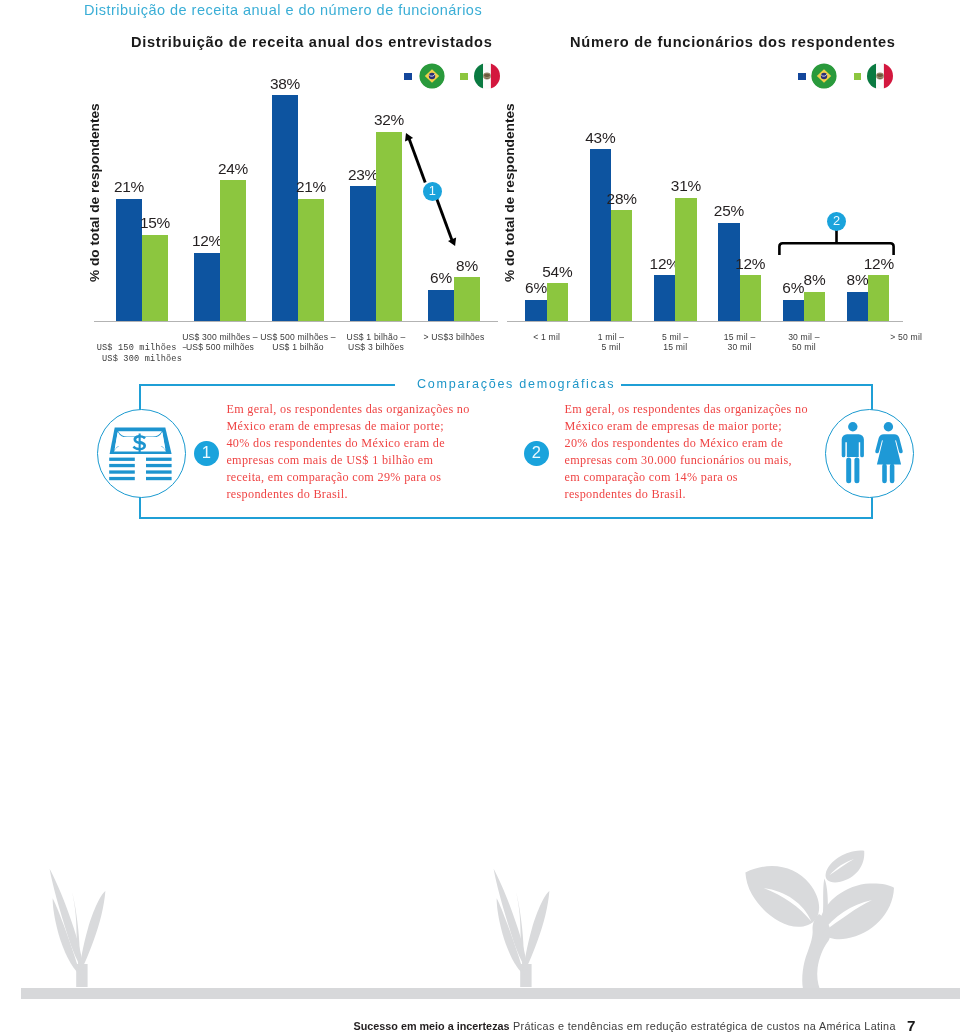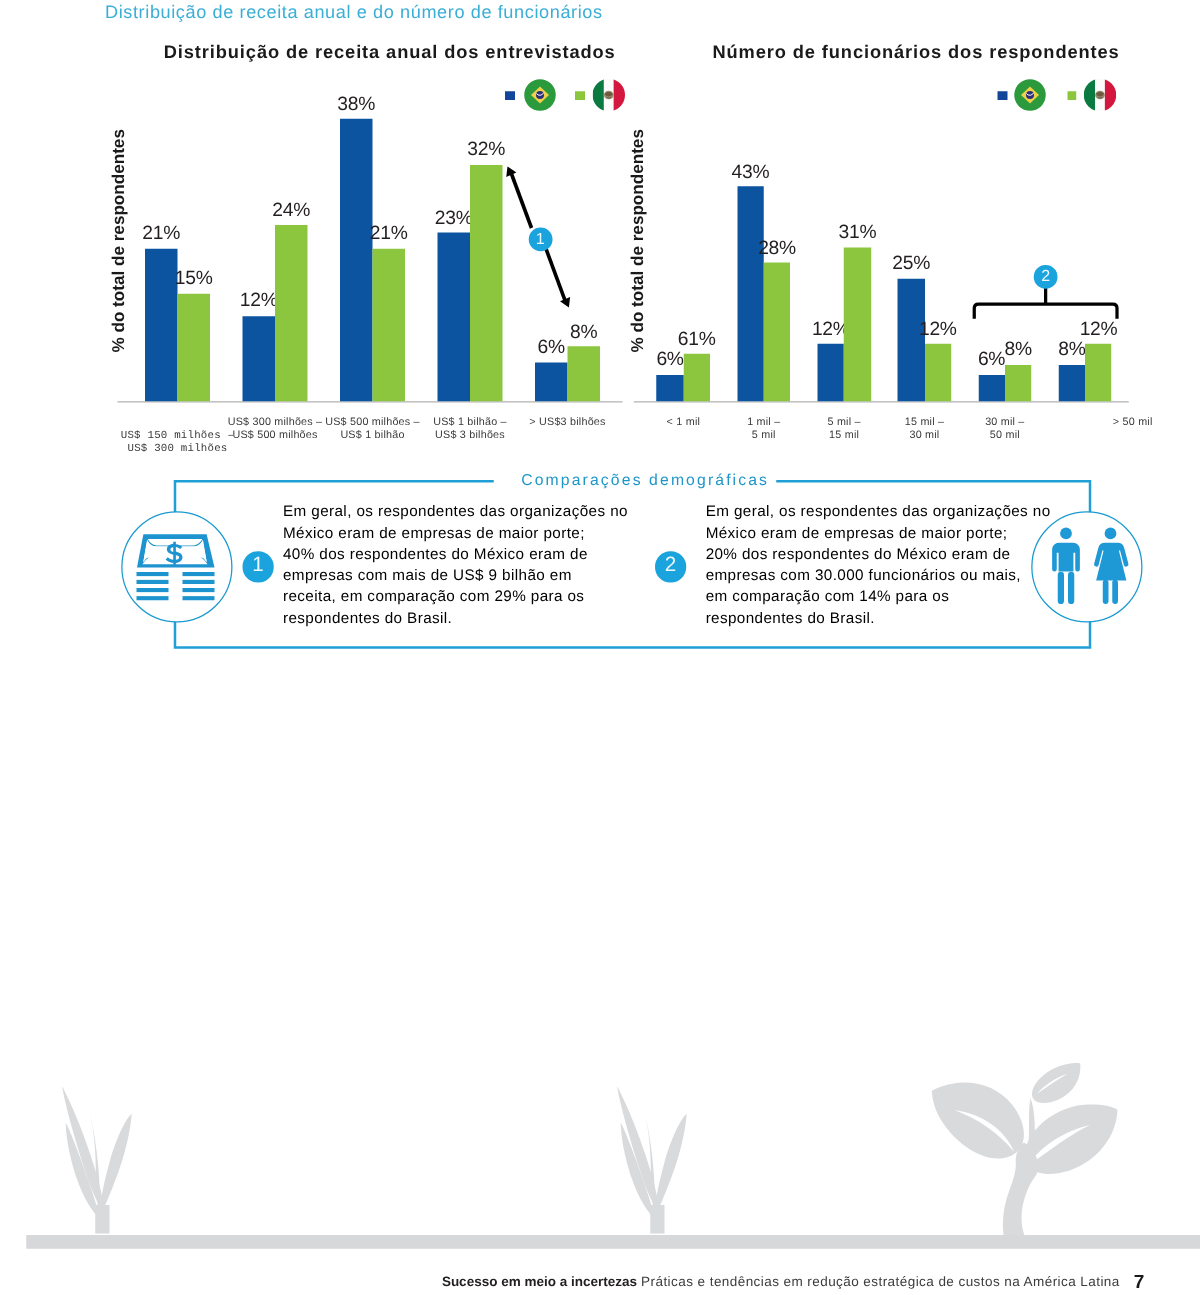--- a/index.html
+++ b/index.html
@@ -36,21 +36,21 @@
   .badge{position:absolute;border-radius:50%;background:#1aa3dc;color:#ecf9ff;
          display:flex;align-items:center;justify-content:center;
          font-size:16.5px;line-height:1;padding-bottom:1px;box-sizing:border-box;}
 
   
   #cmp-box{left:118px;top:384.3px;width:733.5px;height:134.3px;border:2.1px solid #1f9fd6;box-sizing:border-box;}
   #cmp-title-mask{left:374px;top:378px;width:226px;height:14px;background:#fff;}
   #cmp-title{left:396px;top:376.5px;font-size:12.6px;font-weight:normal;color:#1e96c8;white-space:nowrap;letter-spacing:1.7px;}
   .cmp-circle{position:absolute;width:89px;height:89px;border-radius:50%;
               border:1.6px solid #1a9ad0;box-sizing:border-box;background:#fff;}
-  .cmp-text{position:absolute;font-size:12.2px;color:#000000;line-height:17px;white-space:nowrap;letter-spacing:0.32px;}
+  .cmp-text{position:absolute;font-size:12.2px;color:#ef4444;line-height:17px;white-space:nowrap;letter-spacing:0.32px;font-family:Liberation Serif, serif;}
 
   
   #ground{left:0;top:988px;width:960px;height:11px;background:#d7d8da;}
   #footer-line{left:332.5px;top:1020px;font-size:10.8px;color:#231f20;white-space:nowrap;letter-spacing:0.1px;}
   #footer-line b{font-weight:bold;letter-spacing:0;}
   #footer-line span.thin{color:#3c3c3c;letter-spacing:0.35px;}
   #page-num{left:886px;top:1016.5px;font-size:15.2px;font-weight:bold;color:#1a1a1a;}
   .plant{position:absolute;}
 </style>
 </head>
@@ -150,21 +150,21 @@
     <svg class="abs" id="anno-bracket" style="left:755px;top:225px;" width="122" height="32" viewBox="0 0 122 32">
       <path d="M3.4 30 L3.4 21.5 Q3.4 18.2 6.7 18.2 L114.3 18.2 Q117.6 18.2 117.6 21.5 L117.6 30" stroke="#000000" stroke-width="2.6" fill="none"></path>
       <path d="M60.5 18.2 L60.5 5" stroke="#000000" stroke-width="2.6" fill="none"></path>
     </svg>
     <div class="badge" id="anno-badge-2" style="left:806.2px;top:212.3px;width:18.8px;height:18.8px;font-size:12.8px;">2</div>
   <div class="ytitle" style="left: 480.5px; top: 282px;">% do total de respondentes</div>
       <div class="axis" style="left: 486px; top: 321px; width: 396px;"></div>
       <div class="bar b" style="left: 504.4px; width: 21.3px; top: 299.747px; height: 21.253px; background: rgb(13, 84, 160);"></div>
       <div class="vlab" style="left: 490.05px; width: 50px; top: 280.047px;">6%</div>
       <div class="bar g" style="left: 525.7px; width: 21.3px; top: 283.495px; height: 37.505px; background: rgb(140, 198, 63);"></div>
-      <div class="vlab" style="left: 511.35px; width: 50px; top: 263.795px;">61%</div>
+      <div class="vlab" style="left: 511.35px; width: 50px; top: 263.795px;">54%</div>
       <div class="xlab" style="left: 465.7px; width: 120px; top: 331.5px;">&lt; 1 mil</div>
       <div class="bar b" style="left: 568.7px; width: 21.3px; top: 149.416px; height: 171.584px; background: rgb(13, 84, 160);"></div>
       <div class="vlab" style="left: 554.35px; width: 50px; top: 129.716px;">43%</div>
       <div class="bar g" style="left: 590px; width: 21.3px; top: 210.361px; height: 110.639px; background: rgb(140, 198, 63);"></div>
       <div class="vlab" style="left: 575.65px; width: 50px; top: 190.661px; text-align: center;">28%</div>
       <div class="xlab" style="left: 530px; width: 120px; top: 331.5px;">1 mil –<br>5 mil</div>
       <div class="bar b" style="left: 633px; width: 21.3px; top: 275.369px; height: 45.631px; background: rgb(13, 84, 160);"></div>
       <div class="vlab" style="left: 618.65px; width: 50px; top: 255.669px;">12%</div>
       <div class="bar g" style="left: 654.3px; width: 21.3px; top: 198.172px; height: 122.828px; background: rgb(140, 198, 63);"></div>
       <div class="vlab" style="left: 639.95px; width: 50px; top: 178.472px;">31%</div>
@@ -266,21 +266,21 @@
     </svg>
   </div>
 
   <div class="badge" id="cmp-badge-1" style="left:173px;top:440.7px;width:24.6px;height:25.1px;">1</div>
   <div class="badge" id="cmp-badge-2" style="left:503px;top:440.7px;width:24.6px;height:25.1px;">2</div>
 
   <div class="cmp-text" id="cmp-text-1" style="left:205.4px;top:401px;width:290px;">
       <div>Em geral, os respondentes das organizações no</div>
       <div>México eram de empresas de maior porte;</div>
       <div>40% dos respondentes do México eram de</div>
-      <div>empresas com mais de US$ 9 bilhão em</div>
+      <div>empresas com mais de US$ 1 bilhão em</div>
       <div>receita, em comparação com 29% para os</div>
       <div>respondentes do Brasil.</div>
     </div>
   <div class="cmp-text" id="cmp-text-2" style="left:543.5px;top:401px;width:292px;">
       <div>Em geral, os respondentes das organizações no</div>
       <div>México eram de empresas de maior porte;</div>
       <div>20% dos respondentes do México eram de</div>
       <div>empresas com 30.000 funcionários ou mais,</div>
       <div>em comparação com 14% para os</div>
       <div>respondentes do Brasil.</div>

